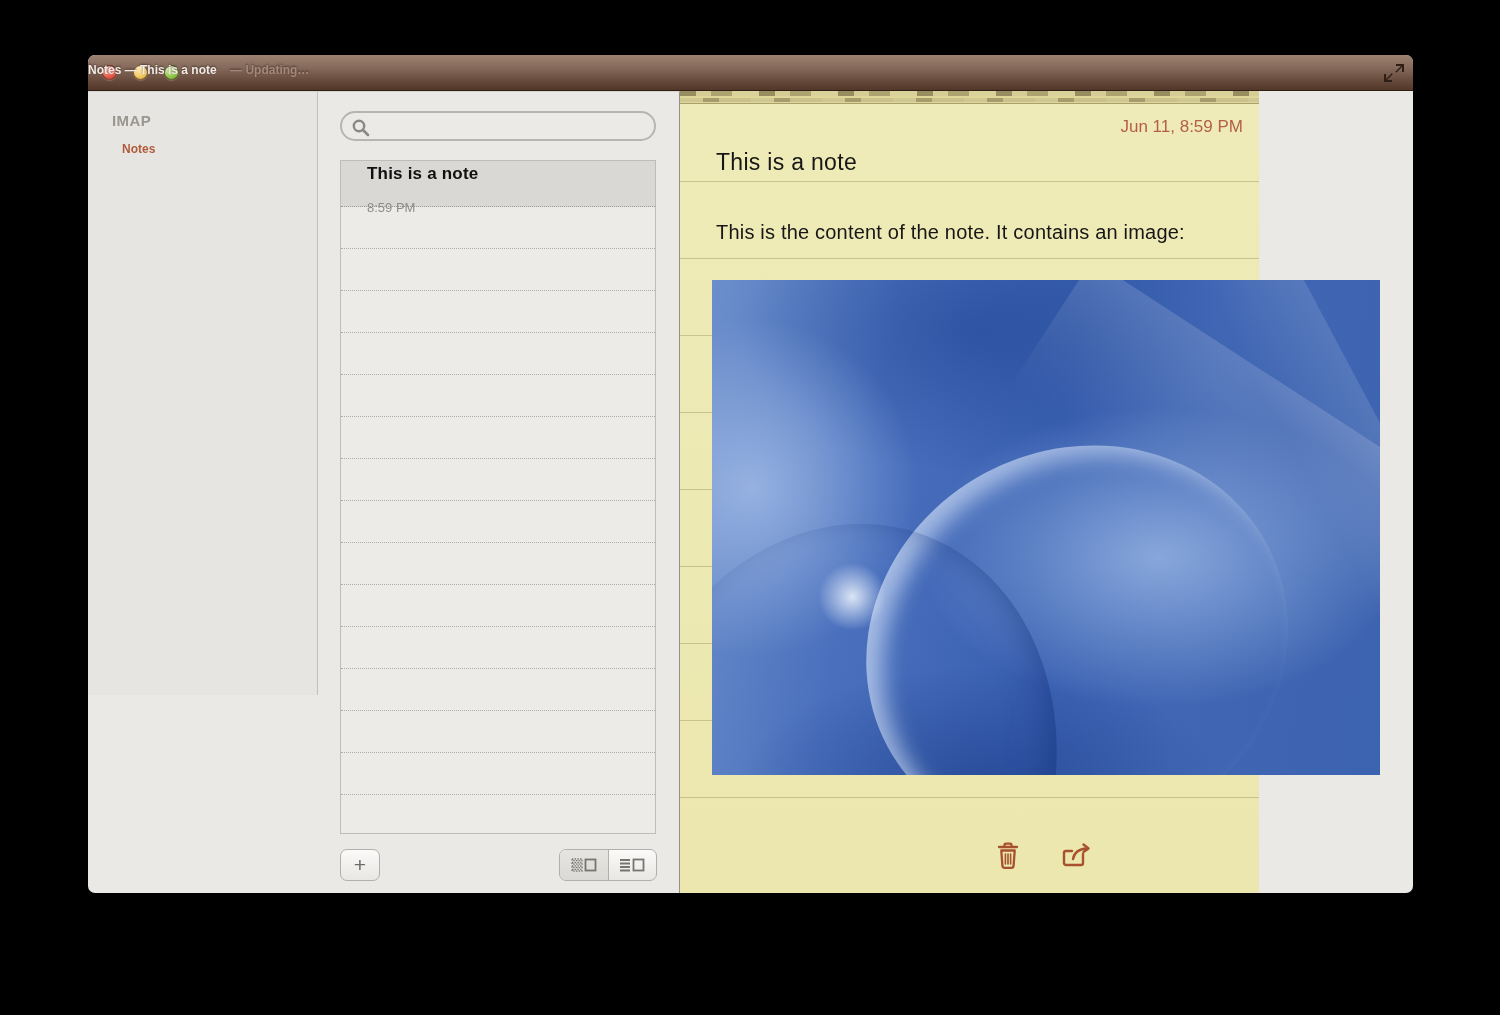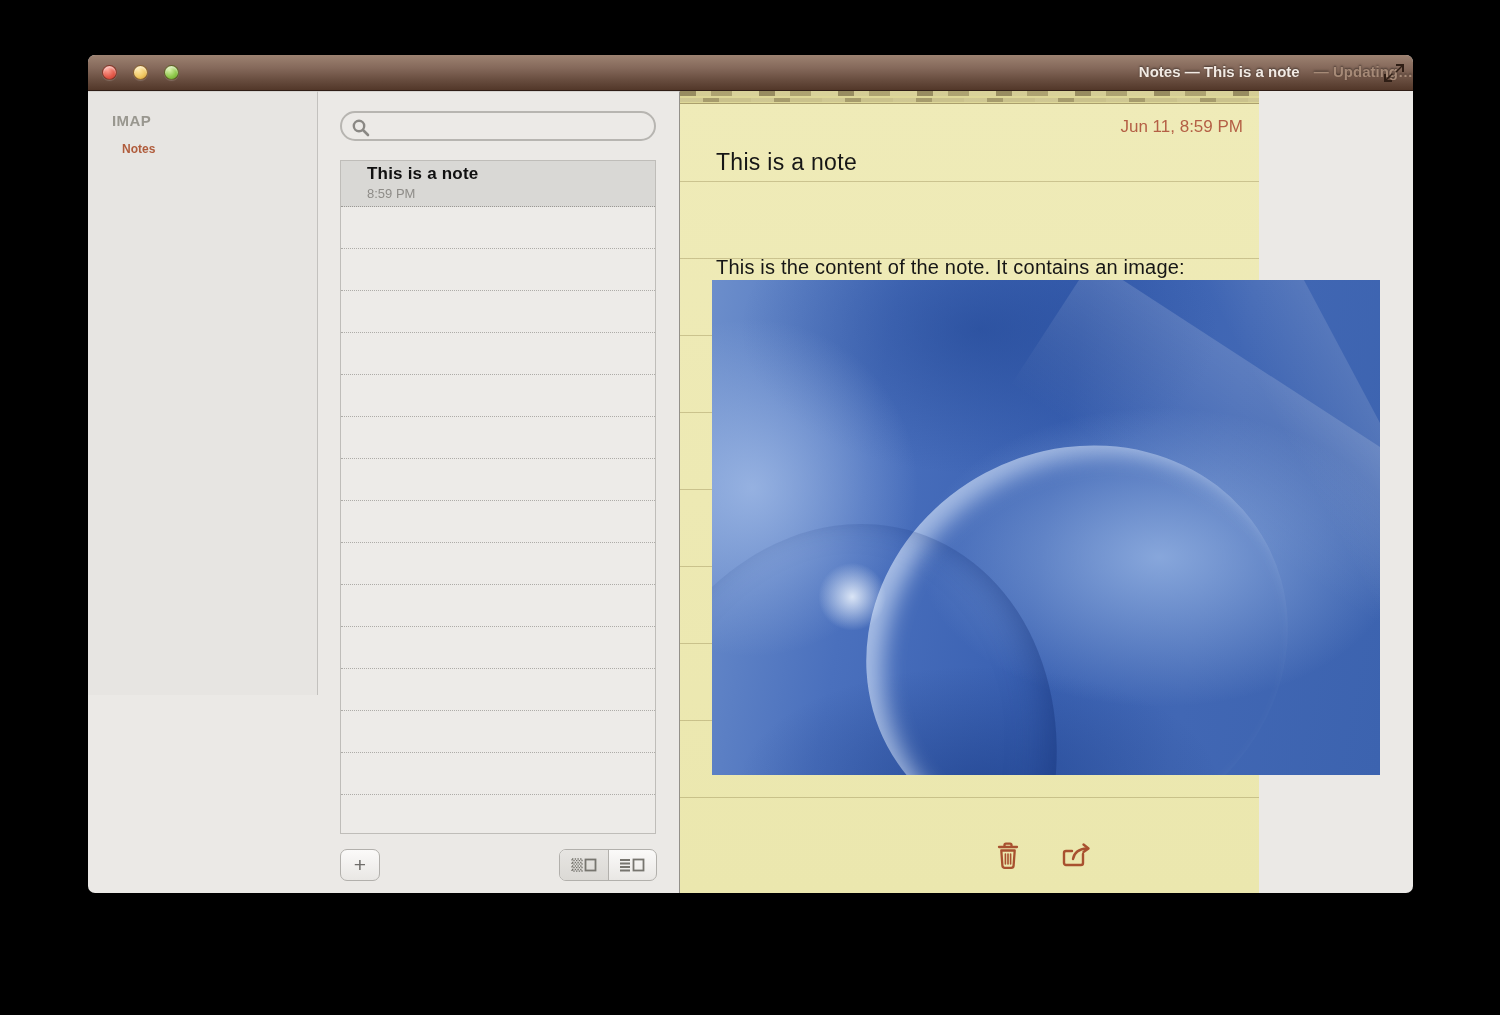--- a/index.html
+++ b/index.html
@@ -6,22 +6,22 @@
   html,body { width:1500px; height:1015px; background:#000; font-family:"Liberation Sans", sans-serif; overflow:hidden; }
 
   .window { position:absolute; left:88px; top:55px; width:1325px; height:838px;
             border-radius:7px; overflow:hidden; background:#ebe9e6;
             box-shadow:0 18px 45px rgba(0,0,0,.95); }
 
   
   .titlebar { position:absolute; left:0; top:0; width:100%; height:36px;
               background:linear-gradient(#9d8271 0%, #84685a 38%, #654a3c 75%, #523729 100%);
               border-bottom:1px solid #301e17; }
-  .title-wrap { position:absolute; width:100%; top:8px; text-align:right;
-                font-size:15px; font-weight:bold; color:#f2eae3;
+  .title-wrap { position:absolute; width:100%; top:8px; text-align:left;
+                font-size:12px; font-weight:bold; color:#f2eae3;
                 text-shadow:0 -1px 2px rgba(0,0,0,.5); white-space:nowrap; }
   .title-status { color:#a68a77; margin-left:10px; }
   .light { position:absolute; top:10px; width:15px; height:15px; border-radius:50%;
            border:1px solid rgba(70,35,22,.6);
            box-shadow: inset 0 2px 2px rgba(255,255,255,.55), 0 1px 1px rgba(255,255,255,.18); }
   .light.red    { left:14px; background:radial-gradient(circle at 35% 30%, #ffa295, #e25747 60%, #c23a2d); }
   .light.yellow { left:45px; background:radial-gradient(circle at 35% 30%, #ffeoa8, #f0c965 55%, #d1992e); background:radial-gradient(circle at 35% 30%, #ffe9a8, #f0c965 55%, #d1992e); }
   .light.green  { left:76px; background:radial-gradient(circle at 35% 30%, #d9f2ab, #90c94c 55%, #64a227); }
   .fullscreen-btn { position:absolute; right:8px; top:7px; width:22px; height:22px; background:none; border:none; cursor:pointer; }
 
@@ -37,21 +37,21 @@
               background:#ebe9e6; border-right:1px solid #93908a; border-top:1px solid #d6d4d1; }
   .search-field { position:absolute; left:22px; top:19px; width:316px; height:30px;
                   border:2px solid #b7b5b1; border-radius:16px; background:#eceae7; }
   .search-field svg { position:absolute; left:9px; top:5px; }
   .search-input { position:absolute; left:32px; top:1px; width:276px; height:24px;
                   background:transparent; border:none; outline:none; font-size:14px; color:#333; }
   .list-box { position:absolute; left:22px; top:68px; width:316px; height:674px;
               border:1px solid #bfbdb9; background:#edebe8; overflow:hidden; }
   .note-row { height:46px; background:#d9d8d5; border-bottom:1px dotted #9b9995; padding:3px 0 0 26px; cursor:default; }
   .note-row-title { font-size:17px; font-weight:bold; color:#101010; letter-spacing:.2px; }
-  .note-row-time  { font-size:13px; color:#8e8c88; margin-top:2px; }
+  .note-row-time  { font-size:13px; color:#8e8c88; margin-top:16px; }
   .list-row { height:42px; border-bottom:1px dotted #aeaca8; }
 
   .add-button { position:absolute; left:22px; top:757px; width:40px; height:32px;
                 border:1px solid #b2b0ac; border-radius:7px;
                 background:linear-gradient(#fbfaf9,#e9e7e4); color:#6f6d6a;
                 font-size:21px; line-height:28px; text-align:center; cursor:pointer; }
   .segmented { position:absolute; right:22px; top:757px; width:98px; height:32px;
                border:1px solid #b2b0ac; border-radius:7px;
                background:linear-gradient(#fbfaf9,#e9e7e4); display:flex; overflow:hidden; }
   .segment { flex:1; display:flex; align-items:center; justify-content:center; border:none; background:transparent; cursor:pointer; }
@@ -63,21 +63,21 @@
   .torn { position:absolute; left:0; top:0; width:100%; height:13px; background:#ded898;
           border-bottom:1px solid rgba(130,115,75,.55); overflow:hidden; }
   .torn .streak1 { height:5px;
       background:repeating-linear-gradient(90deg, rgba(105,90,60,.6) 0 16px, rgba(195,185,145,.35) 16px 31px, rgba(125,110,75,.5) 31px 52px, rgba(208,199,158,.35) 52px 79px); }
   .torn .streak2 { height:4px; margin-top:2px;
       background:repeating-linear-gradient(90deg, rgba(190,180,140,.45) 0 23px, rgba(110,95,65,.5) 23px 39px, rgba(172,160,122,.4) 39px 71px); }
   .paper-lines { position:absolute; left:0; top:14px; width:100%; height:725px;
       background-image:repeating-linear-gradient(to bottom, rgba(0,0,0,0) 0px 37.5px, rgba(128,112,58,.32) 37.5px 38.5px); }
   .note-date  { position:absolute; top:26px; right:16px; font-size:17px; color:var(--accent,#b45f45); }
   .note-title { position:absolute; left:36px; top:58px; font-size:23px; color:#161616; letter-spacing:.3px; cursor:text; }
-  .note-body  { position:absolute; left:36px; top:130px; font-size:20px; color:#161616; letter-spacing:.2px; cursor:text;margin-top:35px; }
+  .note-body  { position:absolute; left:36px; top:130px; font-size:20px; color:#161616; letter-spacing:.2px; cursor:text; }
 
   .note-image { position:absolute; left:32px; top:189px; width:668px; height:495px; overflow:hidden; }
   .img-base { position:absolute; inset:0; background:
       radial-gradient(circle at 21% 64%, rgba(242,248,255,.85) 0%, rgba(242,248,255,0) 5.5%),
       radial-gradient(ellipse 50% 42% at 67% 56%, rgba(148,178,226,.85) 0%, rgba(148,178,226,0) 72%),
       radial-gradient(ellipse 40% 55% at 6% 42%, rgba(168,193,234,.75) 0%, rgba(168,193,234,0) 62%),
       radial-gradient(ellipse 55% 45% at 40% 10%, rgba(25,62,140,.5) 0%, rgba(25,62,140,0) 65%),
       radial-gradient(ellipse 60% 40% at 40% 102%, rgba(22,55,128,.5) 0%, rgba(22,55,128,0) 60%),
       linear-gradient(100deg, #6c8ecb 0%, #4a70bd 25%, #3a61b2 50%, #4167b4 72%, #3c63af 100%); }
   .img-beam1 { position:absolute; left:380px; top:-20px; width:950px; height:150px;

